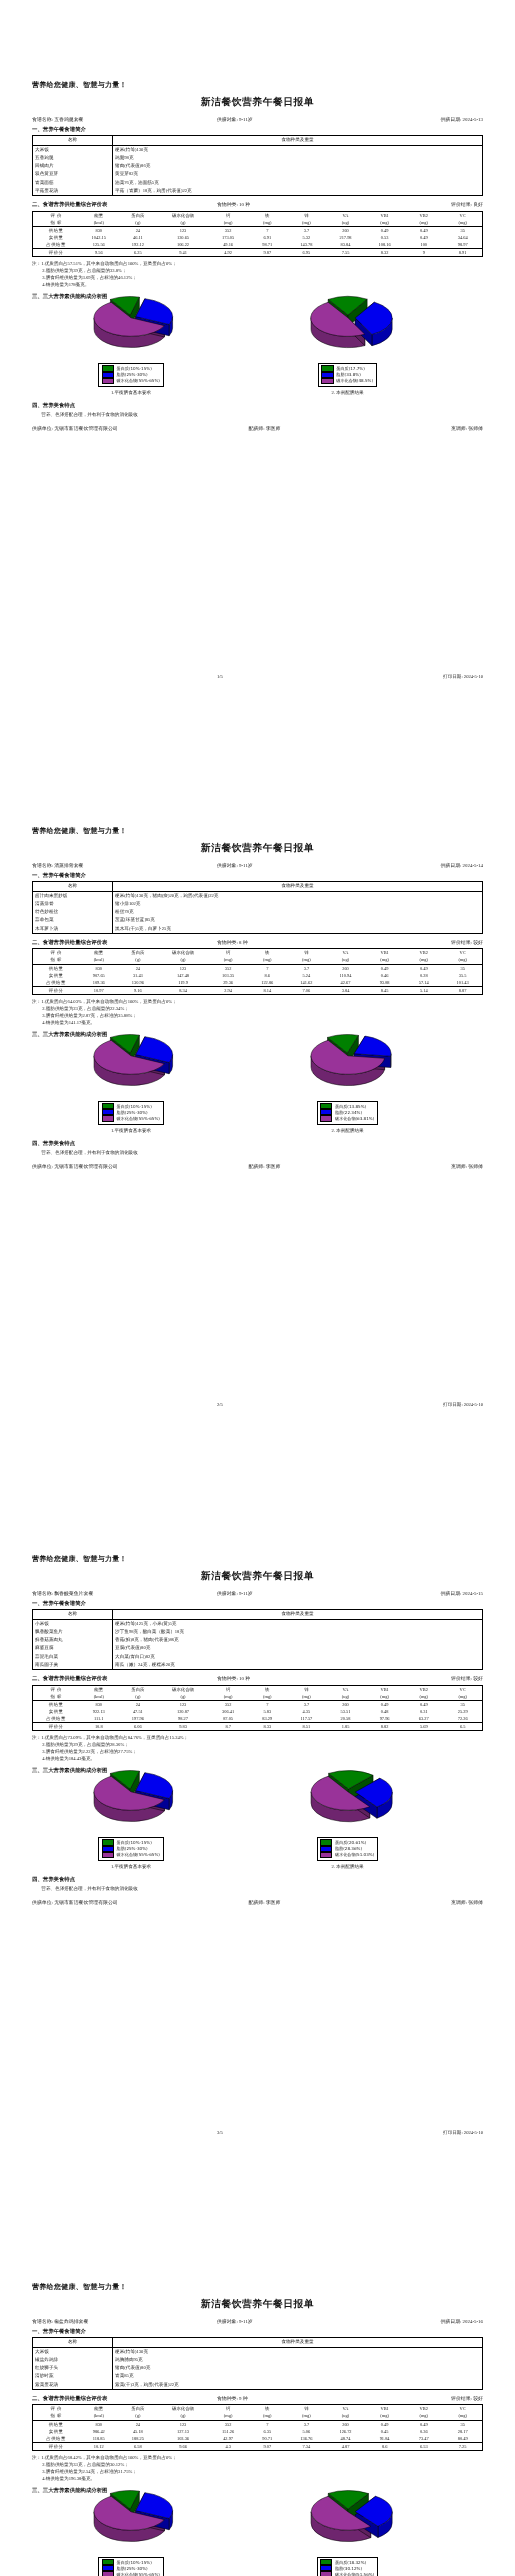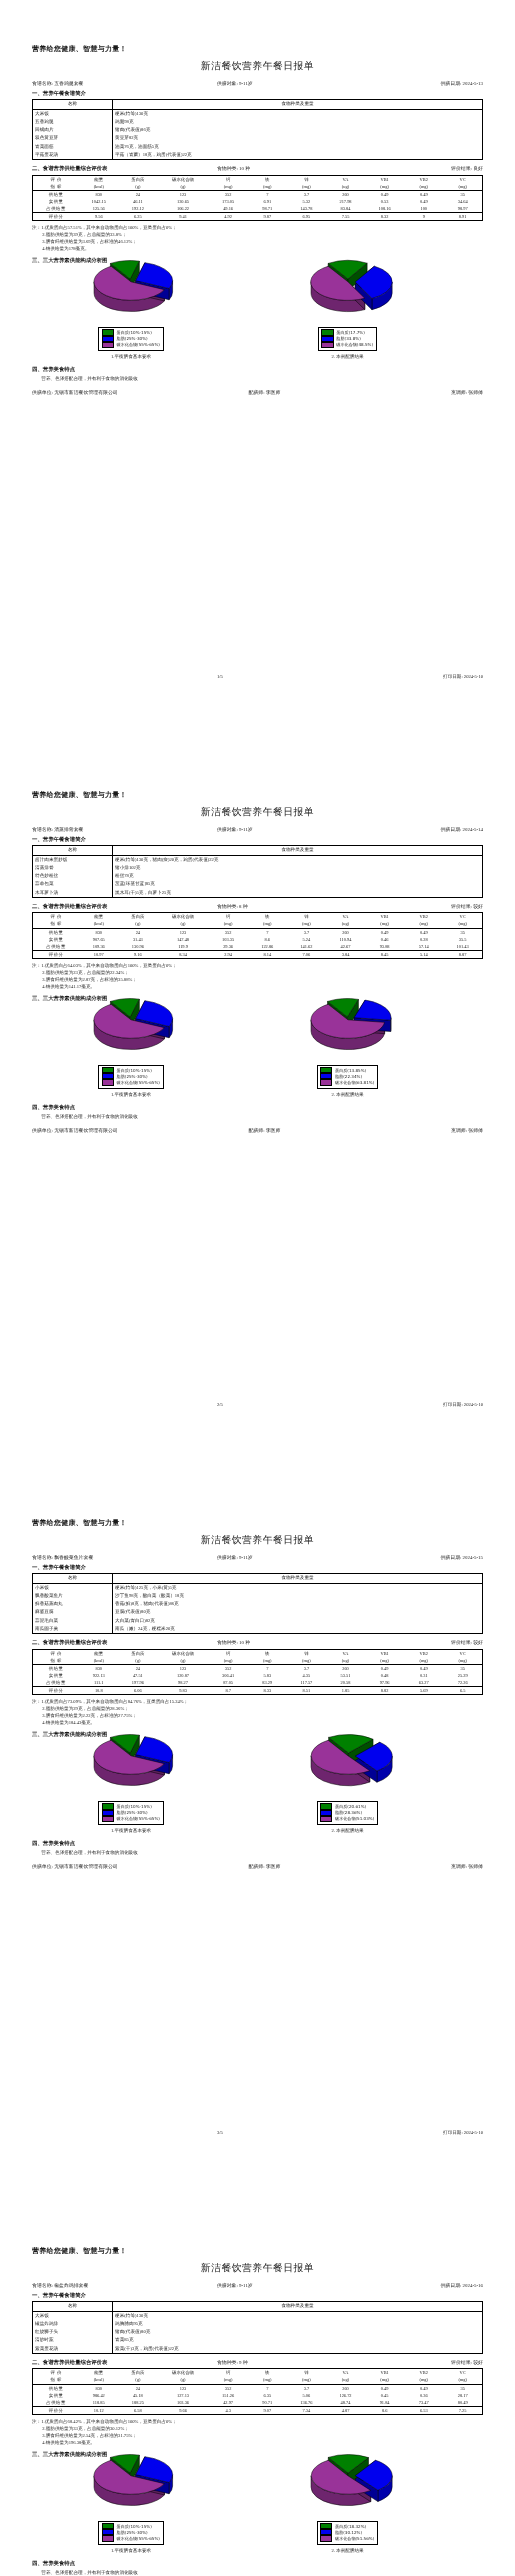--- a/index.html
+++ b/index.html
@@ -21,25 +21,26 @@
     position:absolute;
     left:32px;
     top:0;
     width:451px;
   }
   .slogan{
     font-size:7px;
     font-weight:bold;
     letter-spacing:0.3px;
     white-space:nowrap;
+    margin-top:36px;
   }
   .doc-title{
     text-align:center;
     font-size:9.8px;
-    font-weight:normal;
+    font-weight:bold;
     letter-spacing:0.5px;
     margin-top:6.2px;
   }
   .meta-row{
     display:flex;
     font-size:4.9px;
     margin-top:6.7px;
     white-space:nowrap;
   }
   .meta-a{width:41%;}

